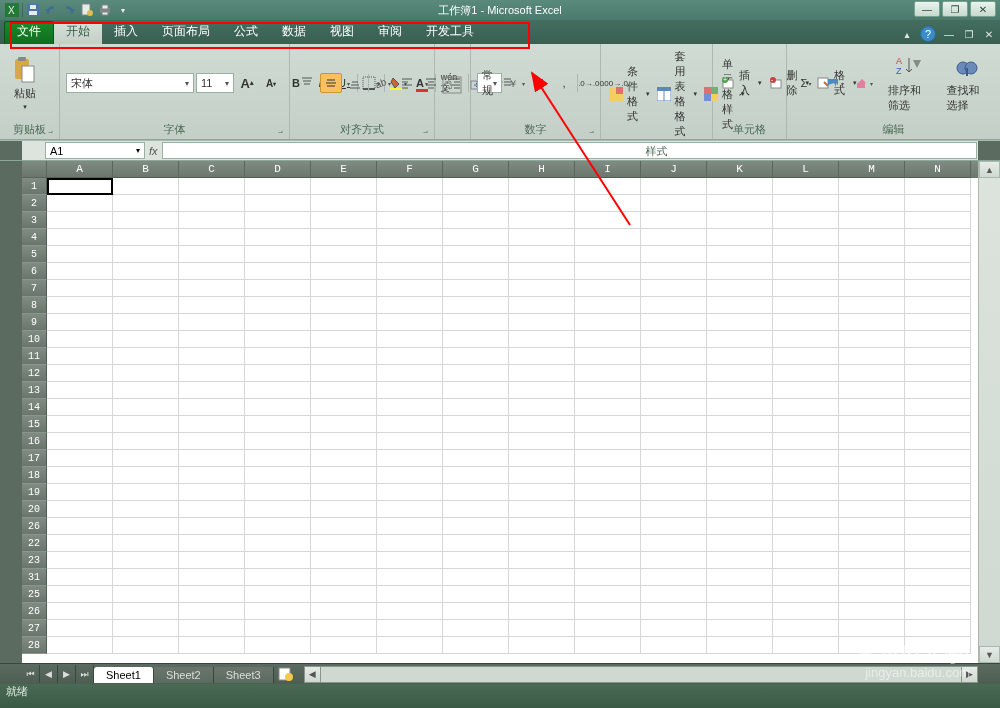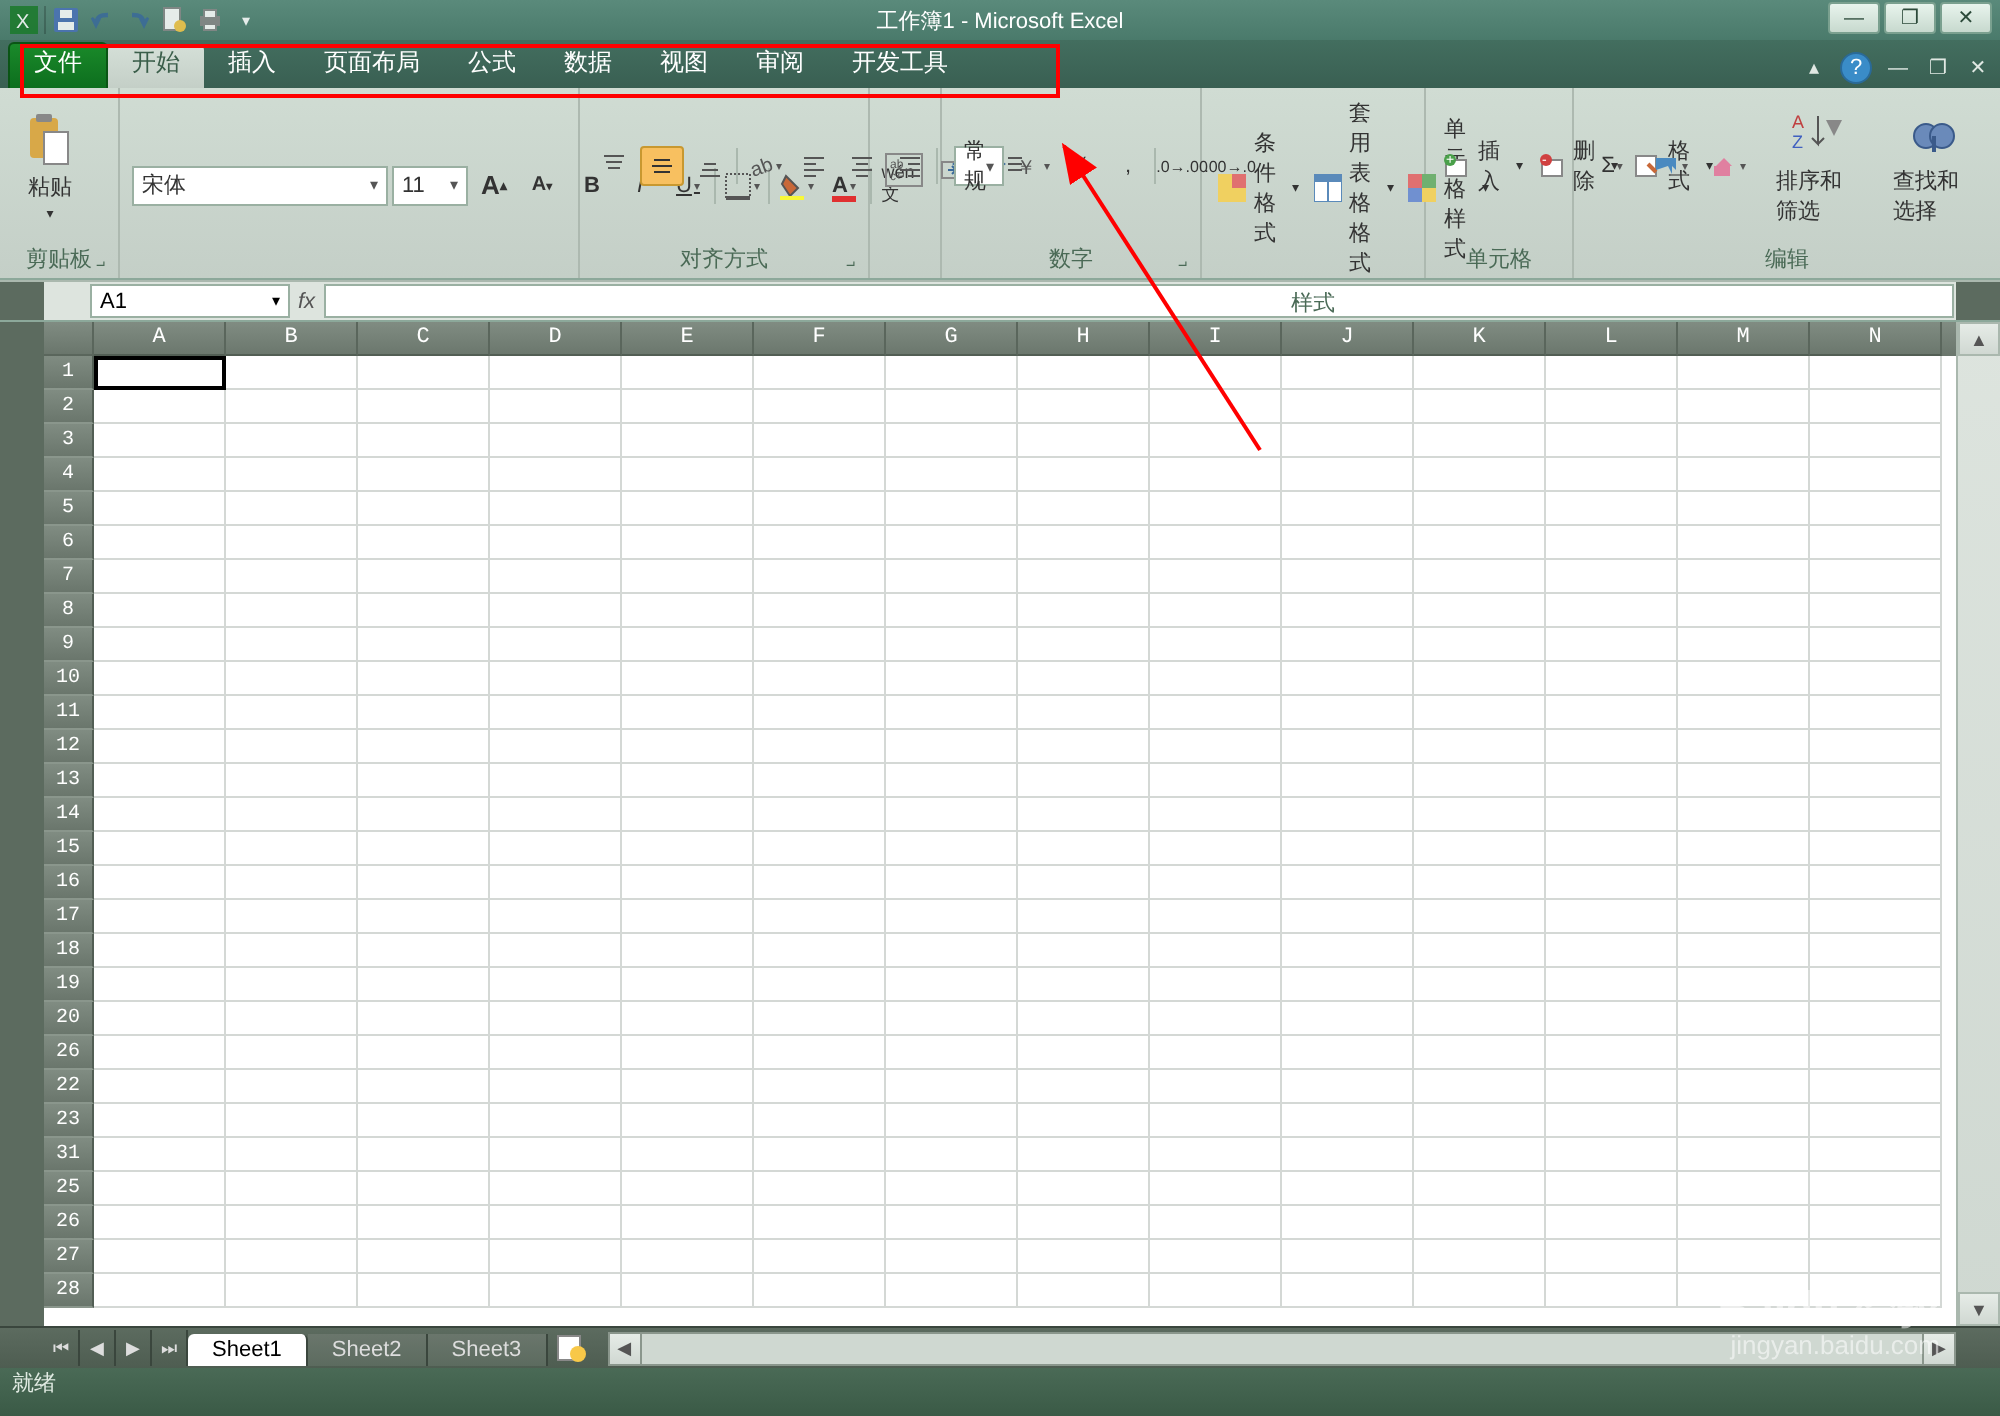--- a/index.html
+++ b/index.html
@@ -227,20 +227,21 @@
         <div class="mini-btn dd">
             <span style="font-weight:bold">A</span>
             <div style="position:absolute;width:12px;height:3px;background:#e03030;margin-top:14px"></div>
           </div>
         <div style="width:1px;height:18px;background:#aab8ae"></div>
         <div class="mini-btn">
             <span style="font-size:9px">wén<br>文</span>
           </div>
       </div>
     </div>
+    <div class="group-label dlg">字体</div>
   </div>
 
   <div class="ribbon-group" style="width:145px">
     <div class="group-content col" style="padding:4px 2px">
       <div class="row">
         <div class="mini-btn">
             <svg width="14" height="14">
               <line x1="2" y1="2" x2="12" y2="2" stroke="#555"></line>
               <line x1="3" y1="5" x2="11" y2="5" stroke="#555"></line>
               <line x1="4" y1="8" x2="10" y2="8" stroke="#555"></line>

